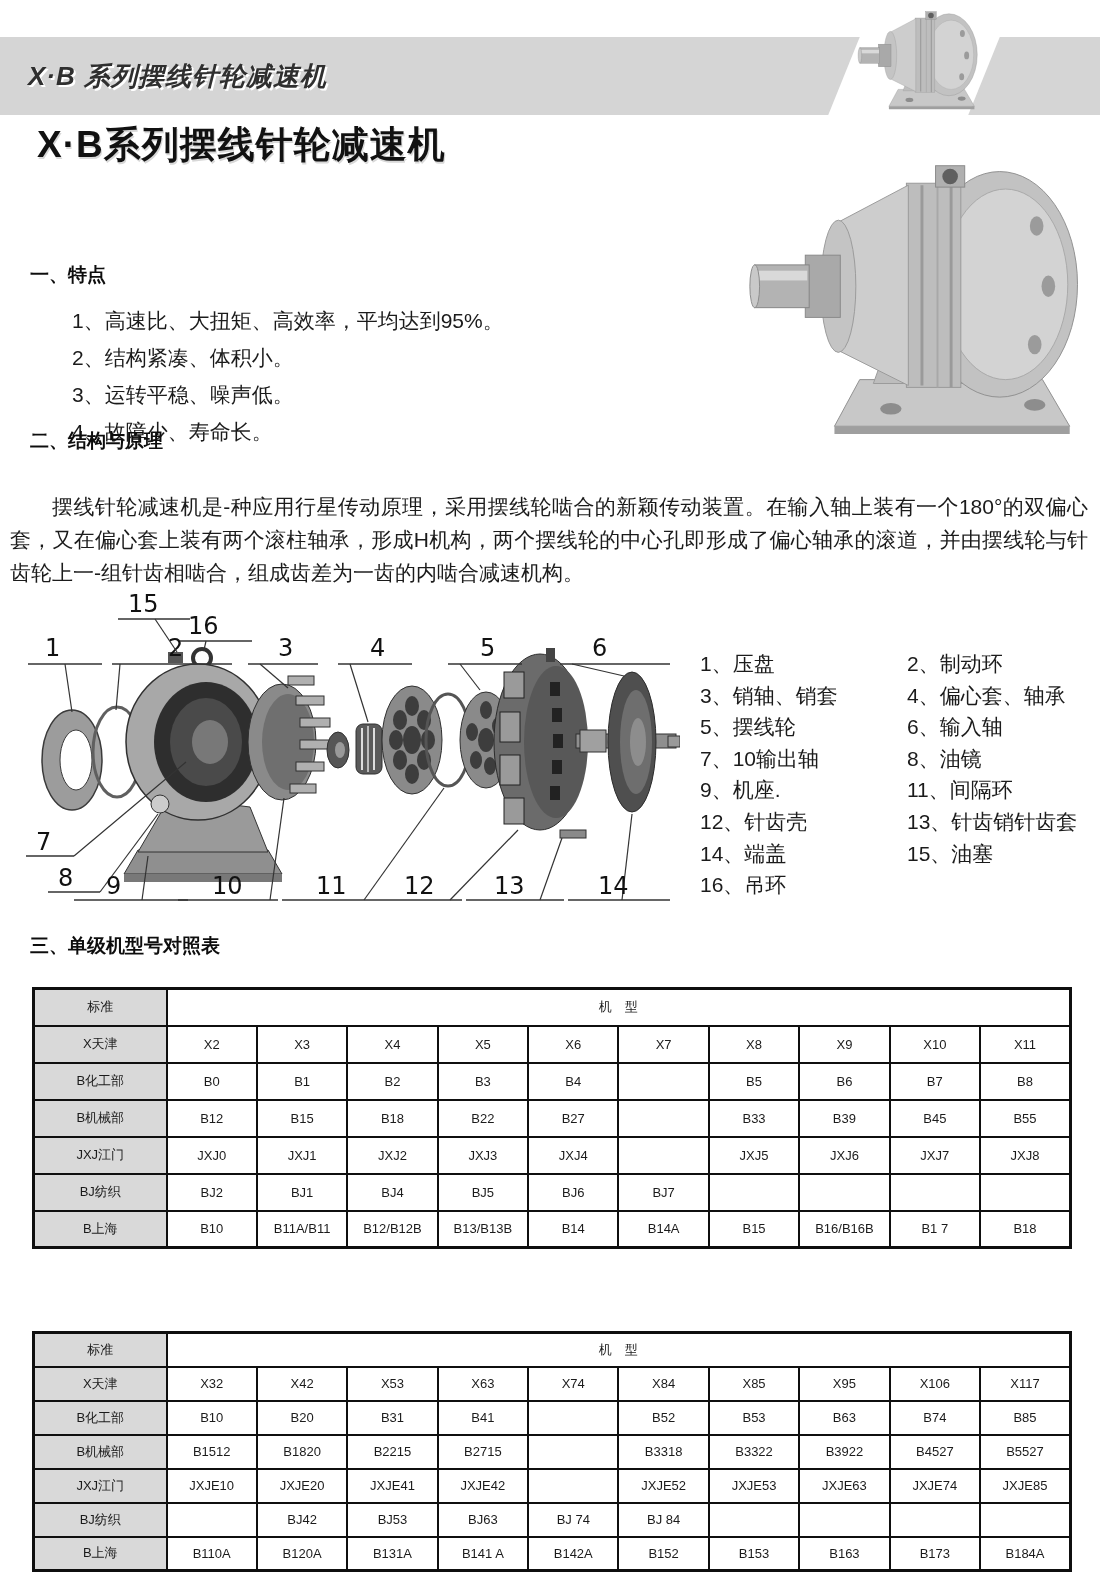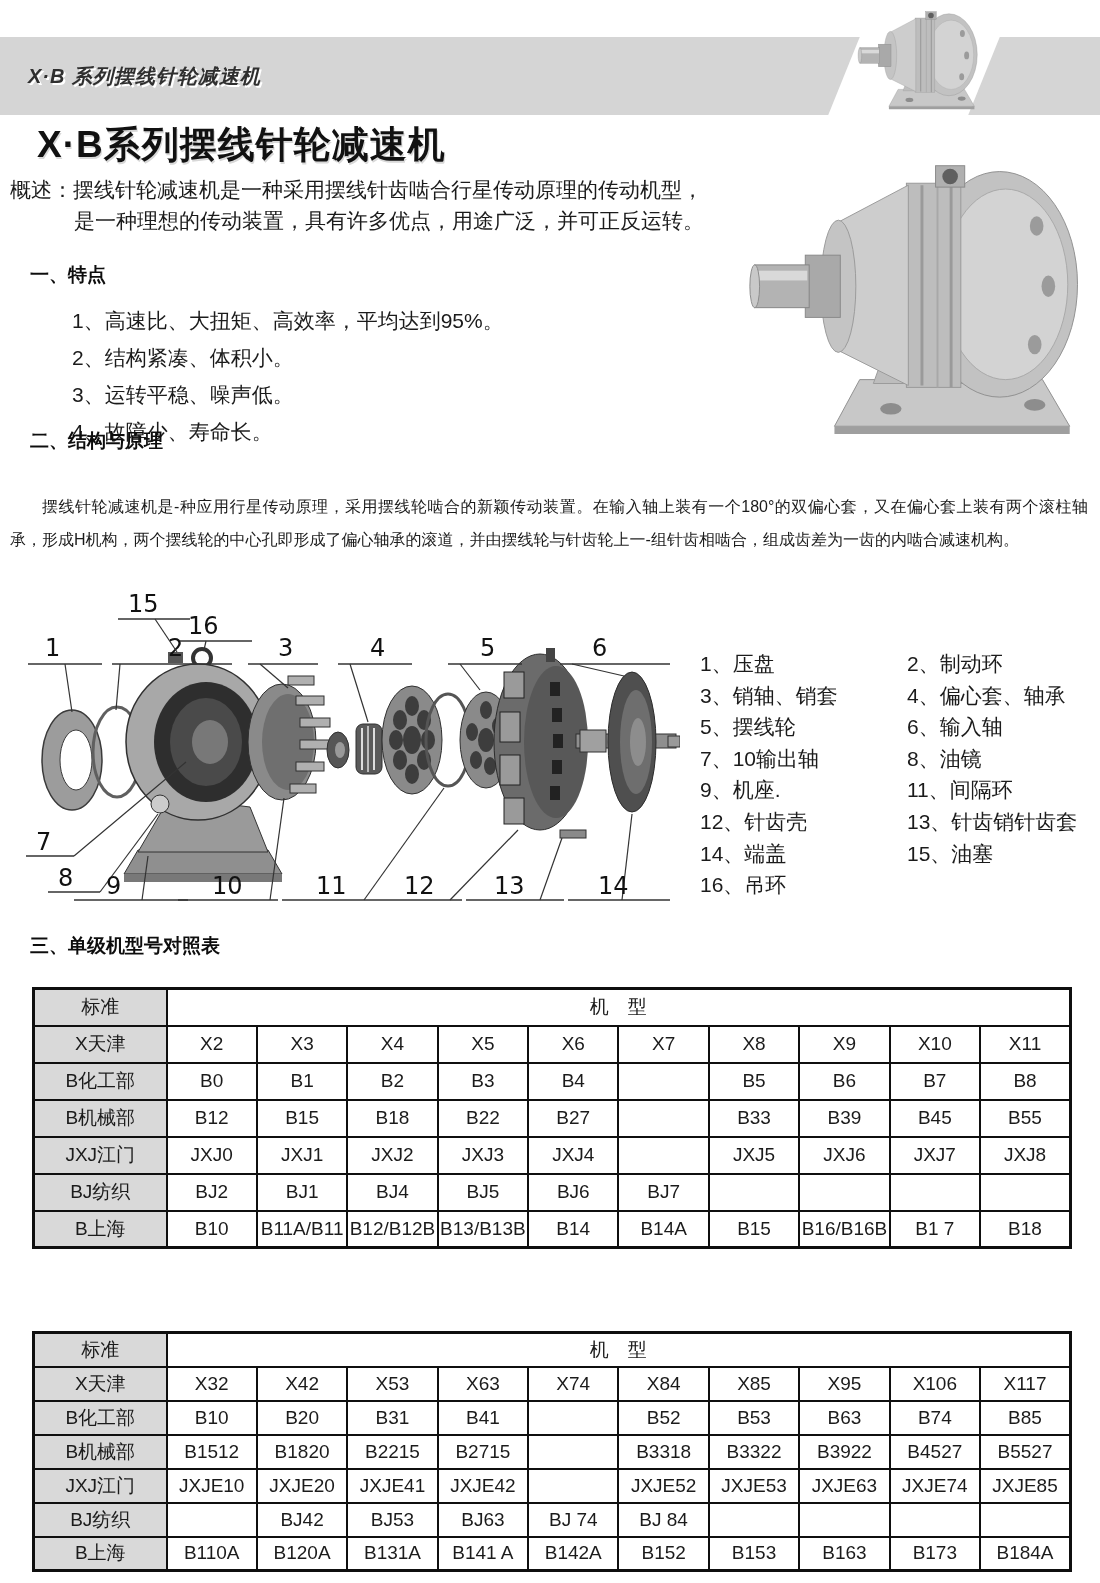--- a/index.html
+++ b/index.html
@@ -3,49 +3,49 @@
 <meta charset="utf-8">
 <style>
   html,body{margin:0;padding:0;background:#fff;}
   .page{position:relative;width:1100px;height:1583px;background:#ffffff;overflow:hidden;
         font-family:"Liberation Sans","DejaVu Sans",sans-serif;color:#1b1b1b;}
 
   
   .banner{position:absolute;top:37px;left:0;width:1100px;height:78px;background:#d5d5d5;}
   .banner-gap{position:absolute;top:37px;left:844px;width:140px;height:78px;background:#ffffff;transform:skewX(-22deg);}
   .banner-title{position:absolute;top:37px;left:28px;height:78px;line-height:78px;
-        font-size:20px;font-weight:bold;font-style:italic;color:#2f2f2f;letter-spacing:1px;
+        font-size:26px;font-weight:bold;font-style:italic;color:#2f2f2f;letter-spacing:1px;
         text-shadow:2px 2px 0 #ffffff;white-space:nowrap;}
   .banner-photo{position:absolute;top:6px;left:856px;width:128px;height:106px;}
 
   
   .page-title{position:absolute;top:120px;left:22px;font-size:37px;font-weight:bold;color:#111;
         letter-spacing:1px;text-shadow:1px 2px 0 #d8d8d8;white-space:nowrap;margin-left:15px;}
   .overview{position:absolute;top:174px;left:10px;width:740px;font-size:21px;line-height:31px;}
   .overview .l2{padding-left:64px;}
   .hero-photo{position:absolute;top:150px;left:745px;width:350px;height:292px;}
 
   
   .sec-head{position:absolute;left:30px;font-size:19px;font-weight:bold;color:#0d0d0d;white-space:nowrap;}
   #h-features{top:262px;}
   #h-structure{top:428px;}
   #h-single{top:933px;text-align:right;}
   #h-double{top:1278px;}
   .features{position:absolute;top:302px;left:72px;font-size:21px;line-height:37px;}
-  .structure-par{position:absolute;top:490px;left:10px;width:1078px;font-size:16px;line-height:33px;
+  .structure-par{position:absolute;top:490px;left:10px;width:1078px;font-size:21px;line-height:33px;
         text-align:justify;text-indent:2em;}
 
   
   .diagram{position:absolute;top:592px;left:20px;width:660px;height:315px;}
   .legend{position:absolute;top:648px;left:700px;width:392px;display:grid;
         grid-template-columns:207px 1fr;font-size:21px;line-height:31.6px;}
 
   
   table.cmp{position:absolute;left:32px;border-collapse:collapse;table-layout:fixed;width:1040px;
-        border:3px solid #0f0f0f;font-size:19px;}
+        border:3px solid #0f0f0f;font-size:13px;}
   #table-single{top:987px;}
   #table-double{top:1331px;}
   table.cmp td{border:2px solid #0f0f0f;text-align:center;vertical-align:middle;padding:0;
         overflow:hidden;white-space:nowrap;}
   table.cmp td.row-label{background:#d9d9d9;}
   #table-single tr{height:37px;}
   #table-double tr{height:34px;}
   col.lab{width:133px;}
 
   svg text{font-family:"DejaVu Sans","Liberation Sans",sans-serif;}
@@ -85,24 +85,20 @@
 <div class="page">
 
   <div class="banner"></div>
   <div class="banner-gap"></div>
   <div class="banner-title">X·B 系列摆线针轮减速机</div>
   <svg class="banner-photo" viewBox="0 0 360 300">
     <use href="#reducer"></use>
   </svg>
 
   <div class="page-title">X·B系列摆线针轮减速机</div>
-  <div class="overview">
-    <div class="l1">概述：摆线针轮减速机是一种采用摆线针齿啮合行星传动原理的传动机型，</div>
-    <div class="l2">是一种理想的传动装置，具有许多优点，用途广泛，并可正反运转。</div>
-  </div>
   <svg class="hero-photo" viewBox="0 0 360 300">
     <use href="#reducer"></use>
   </svg>
 
   <div class="sec-head" id="h-features">一、特点</div>
   <div class="features" id="features-list">
       <div>1、高速比、大扭矩、高效率，平均达到95%。</div>
       <div>2、结构紧凑、体积小。</div>
       <div>3、运转平稳、噪声低。</div>
       <div>4、故障少、寿命长。</div>

